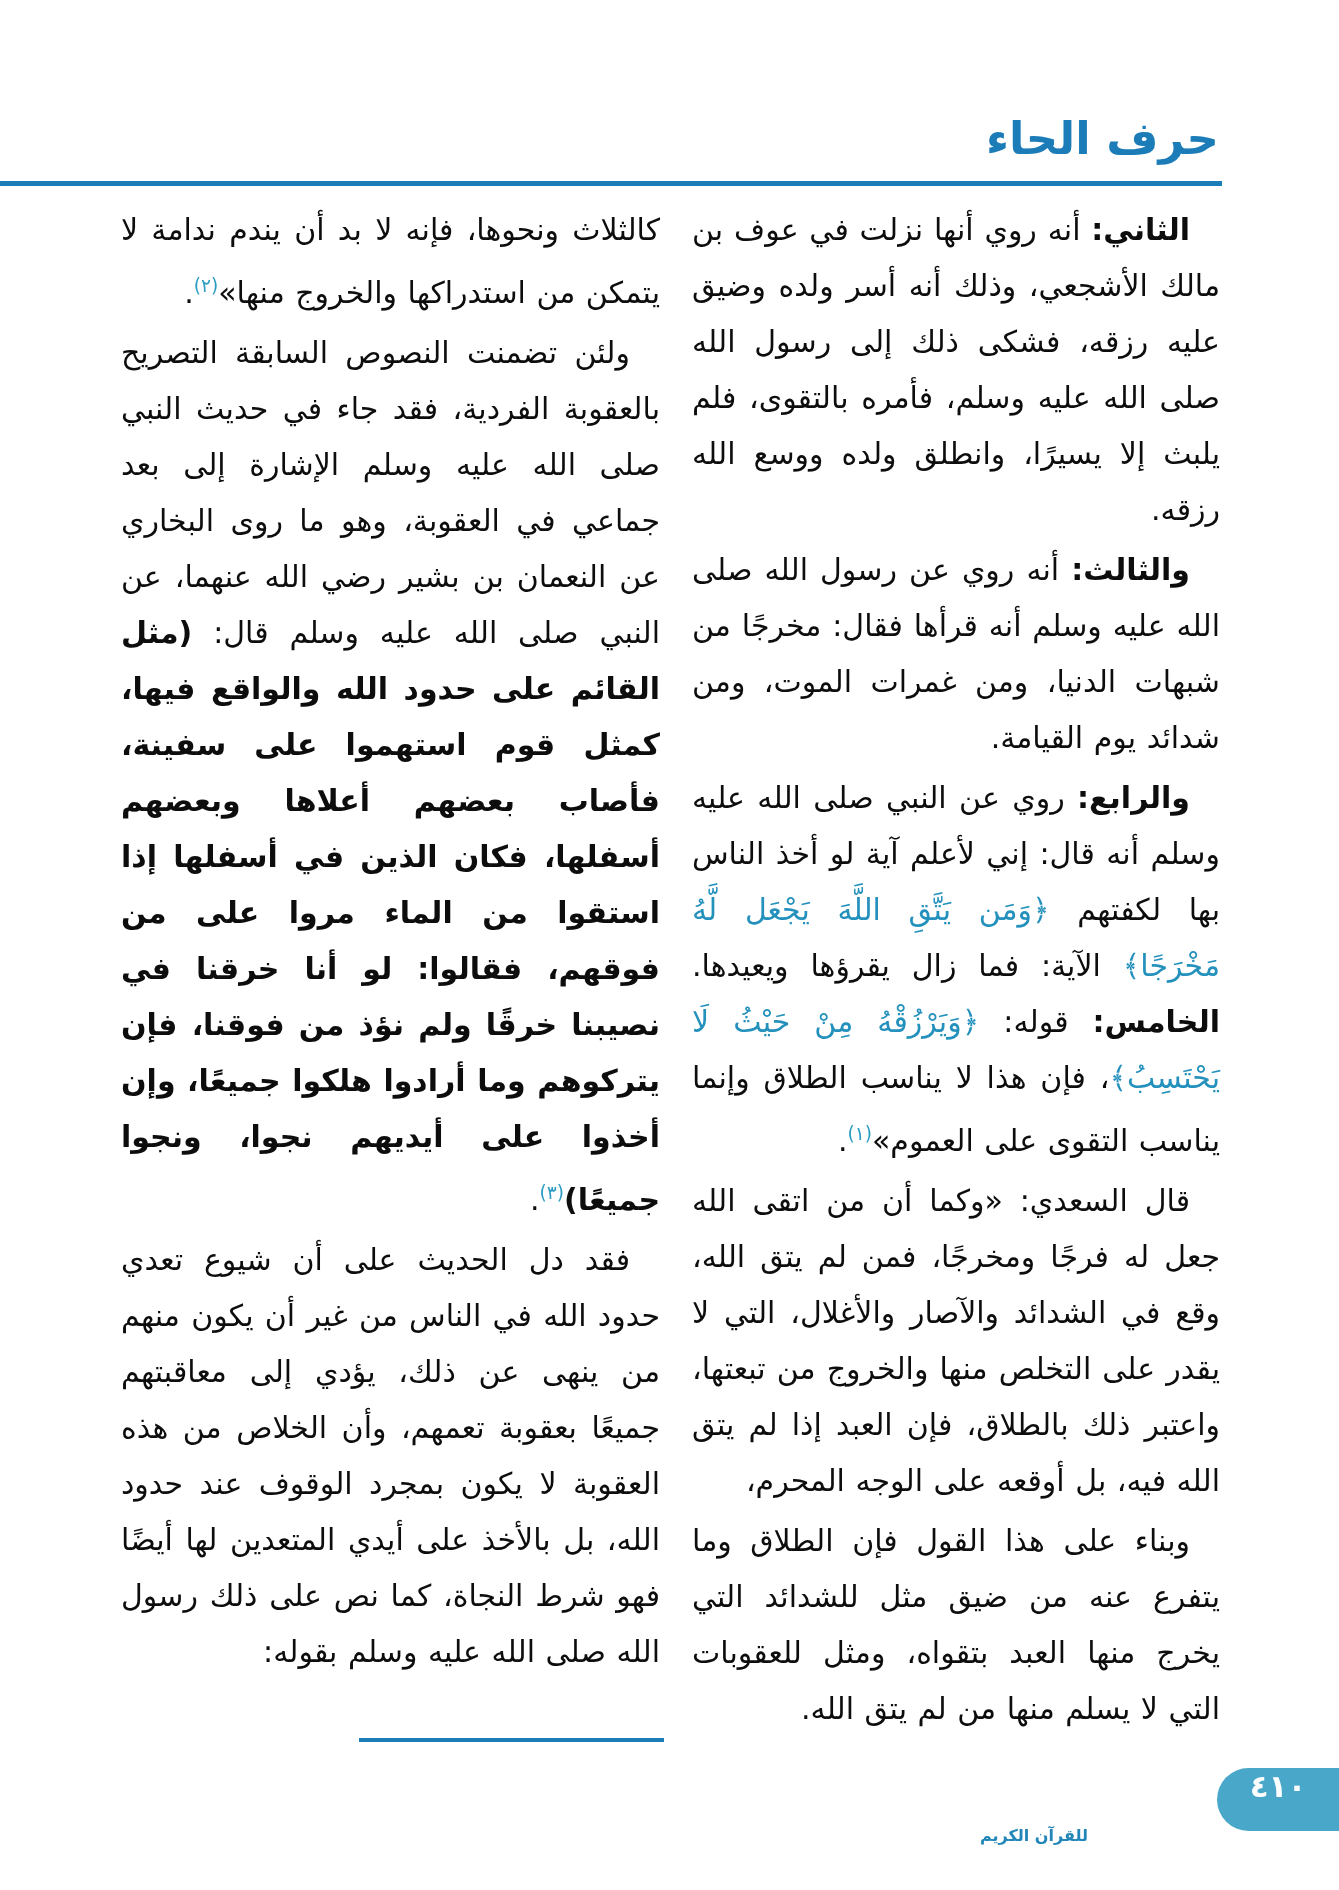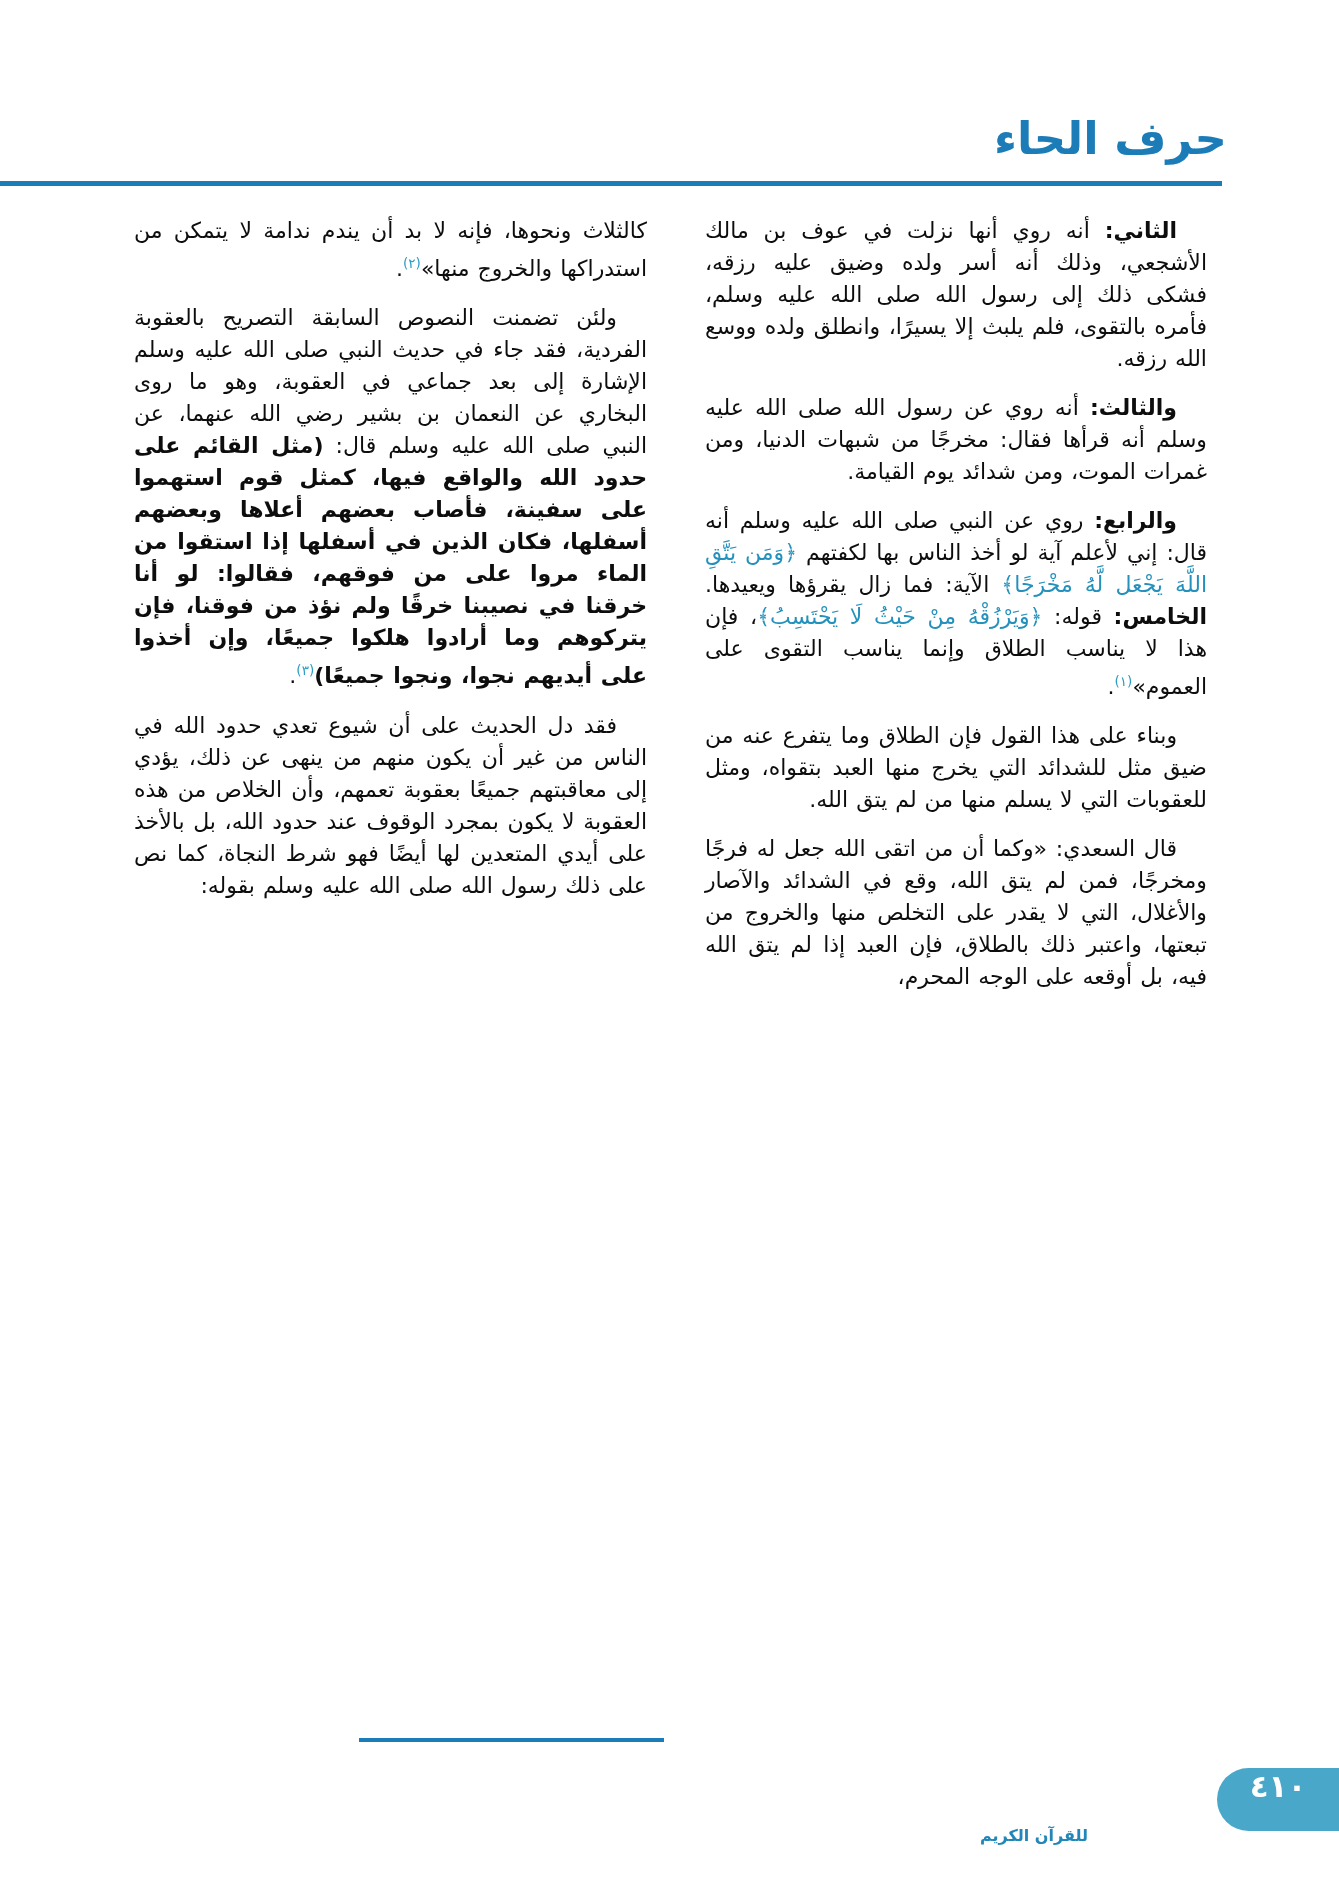--- a/index.html
+++ b/index.html
@@ -9,31 +9,31 @@
     --badge:#49a8ca;
     --logo:#2287b8;
     --ink:#0d0d0d;
   }
   html,body{margin:0;padding:0;background:#ffffff;}
   body{width:1339px;height:1890px;position:relative;overflow:hidden;
        font-family:"DejaVu Sans",sans-serif;color:var(--ink);}
   .page{position:absolute;inset:0;background:#fff;}
 
   
-  .header-calligraphy{position:absolute;top:116px;right:112px;color:var(--accent);
+  .header-calligraphy{position:absolute;top:116px;right:120px;color:var(--accent);
        font-size:45px;font-weight:bold;line-height:1;letter-spacing:1px;}
   .header-rule{position:absolute;top:181px;left:0;width:1222px;height:5px;background:var(--accent);}
 
   
   .content{position:absolute;top:198px;right:115px;left:117px;height:1560px;
        display:flex;gap:24px;direction:rtl;overflow:hidden;}
   .col{display:flex;flex-direction:column;}
   .col-right{width:536px;}
   .col-left{width:547px;}
-  .para{margin:17px;font-size:22px;line-height:32px;text-align:justify;
+  .para{margin:4px;font-size:30px;line-height:56px;text-align:justify;
        text-indent:30px;word-spacing:1px;}
   .para.flush{text-indent:0;}
   .b{font-weight:bold;}
   .q{color:var(--verse);font-weight:normal;}
   .fnref{color:var(--marker);font-size:0.62em;vertical-align:super;font-weight:normal;}
   .plain{font-weight:normal;}
 
   
   .col-foot{margin-top:auto;}
   .fn-sep{height:4px;background:var(--accent);width:305px;margin:10px 0 16px;}
@@ -58,22 +58,22 @@
   <div class="header-calligraphy">حرف الحاء</div>
   <div class="header-rule"></div>
 
   <div class="content">
 
     <div class="col col-right">
       <div class="col-body">
           <p class="para"><span class="b">الثاني:</span><span class="plain"> أنه روي أنها نزلت في عوف بن مالك الأشجعي، وذلك أنه أسر ولده وضيق عليه رزقه، فشكى ذلك إلى رسول الله صلى الله عليه وسلم، فأمره بالتقوى، فلم يلبث إلا يسيرًا، وانطلق ولده ووسع الله رزقه.</span></p>
           <p class="para"><span class="b">والثالث:</span><span class="plain"> أنه روي عن رسول الله صلى الله عليه وسلم أنه قرأها فقال: مخرجًا من شبهات الدنيا، ومن غمرات الموت، ومن شدائد يوم القيامة.</span></p>
           <p class="para"><span class="b">والرابع:</span><span class="plain"> روي عن النبي صلى الله عليه وسلم أنه قال: إني لأعلم آية لو أخذ الناس بها لكفتهم </span><span class="q">﴿وَمَن يَتَّقِ اللَّهَ يَجْعَل لَّهُ مَخْرَجًا﴾</span><span class="plain"> الآية: فما زال يقرؤها ويعيدها. </span><span class="b">الخامس:</span><span class="plain"> قوله: </span><span class="q">﴿وَيَرْزُقْهُ مِنْ حَيْثُ لَا يَحْتَسِبُ﴾</span><span class="plain">، فإن هذا لا يناسب الطلاق وإنما يناسب التقوى على العموم»</span><span class="fnref">(١)</span><span class="plain">.</span></p>
+          <p class="para"><span class="plain">قال السعدي: «وكما أن من اتقى الله جعل له فرجًا ومخرجًا، فمن لم يتق الله، وقع في الشدائد والآصار والأغلال، التي لا يقدر على التخلص منها والخروج من تبعتها، واعتبر ذلك بالطلاق، فإن العبد إذا لم يتق الله فيه، بل أوقعه على الوجه المحرم،</span></p>
           <p class="para"><span class="plain">وبناء على هذا القول فإن الطلاق وما يتفرع عنه من ضيق مثل للشدائد التي يخرج منها العبد بتقواه، ومثل للعقوبات التي لا يسلم منها من لم يتق الله.</span></p>
-          <p class="para"><span class="plain">قال السعدي: «وكما أن من اتقى الله جعل له فرجًا ومخرجًا، فمن لم يتق الله، وقع في الشدائد والآصار والأغلال، التي لا يقدر على التخلص منها والخروج من تبعتها، واعتبر ذلك بالطلاق، فإن العبد إذا لم يتق الله فيه، بل أوقعه على الوجه المحرم،</span></p>
         </div>
     </div>
 
     <div class="col col-left">
       <div class="col-body">
           <p class="para flush"><span class="plain">كالثلاث ونحوها، فإنه لا بد أن يندم ندامة لا يتمكن من استدراكها والخروج منها»</span><span class="fnref">(٢)</span><span class="plain">.</span></p>
           <p class="para"><span class="plain">ولئن تضمنت النصوص السابقة التصريح بالعقوبة الفردية، فقد جاء في حديث النبي صلى الله عليه وسلم الإشارة إلى بعد جماعي في العقوبة، وهو ما روى البخاري عن النعمان بن بشير رضي الله عنهما، عن النبي صلى الله عليه وسلم قال: </span><span class="b">(مثل القائم على حدود الله والواقع فيها، كمثل قوم استهموا على سفينة، فأصاب بعضهم أعلاها وبعضهم أسفلها، فكان الذين في أسفلها إذا استقوا من الماء مروا على من فوقهم، فقالوا: لو أنا خرقنا في نصيبنا خرقًا ولم نؤذ من فوقنا، فإن يتركوهم وما أرادوا هلكوا جميعًا، وإن أخذوا على أيديهم نجوا، ونجوا جميعًا)</span><span class="fnref">(٣)</span><span class="plain">.</span></p>
           <p class="para"><span class="plain">فقد دل الحديث على أن شيوع تعدي حدود الله في الناس من غير أن يكون منهم من ينهى عن ذلك، يؤدي إلى معاقبتهم جميعًا بعقوبة تعمهم، وأن الخلاص من هذه العقوبة لا يكون بمجرد الوقوف عند حدود الله، بل بالأخذ على أيدي المتعدين لها أيضًا فهو شرط النجاة، كما نص على ذلك رسول الله صلى الله عليه وسلم بقوله:</span></p>
         </div>
       <div class="col-foot">

